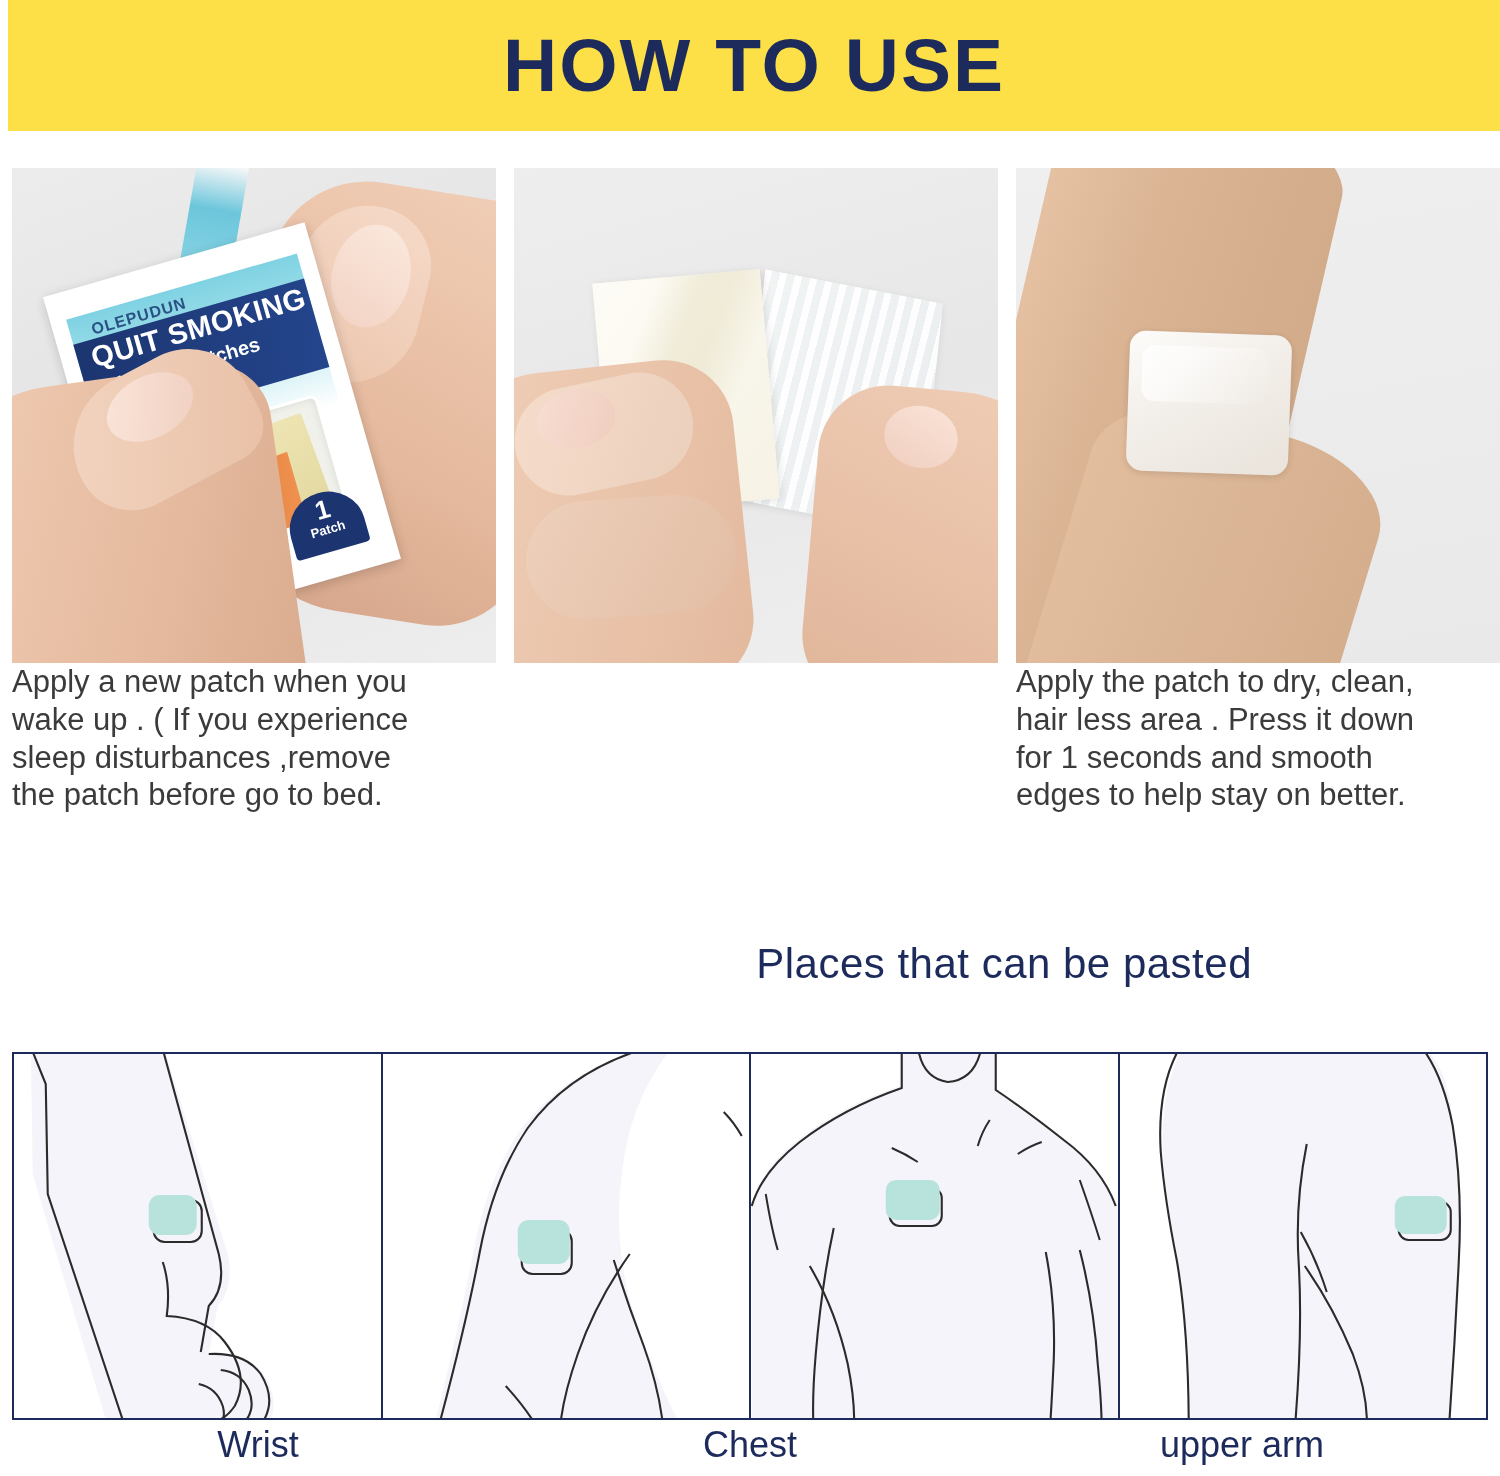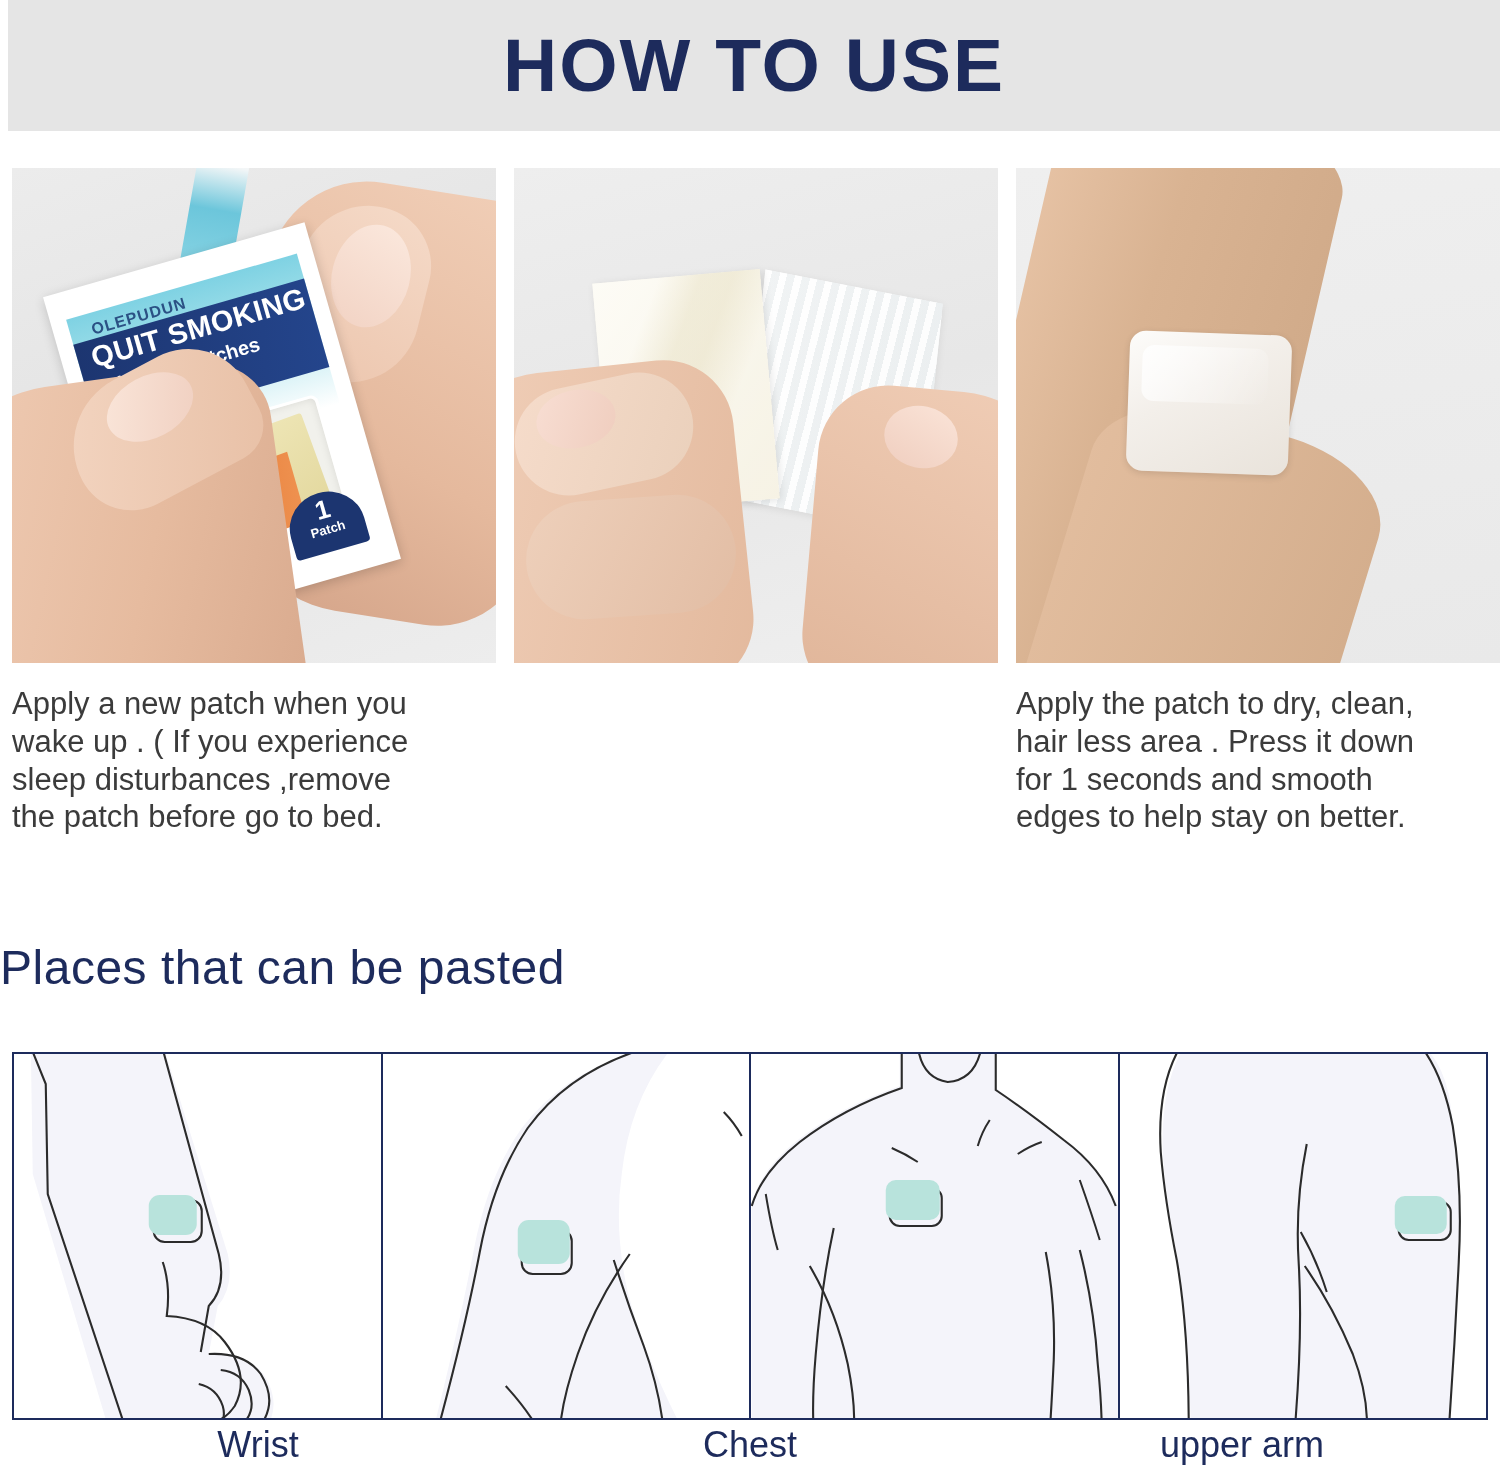--- a/index.html
+++ b/index.html
@@ -12,21 +12,21 @@
     color: #333;
     overflow: hidden;
     position: relative;
   }
 
   
   .header-banner {
     position: absolute;
     left: 8px; top: 0;
     width: 1492px; height: 131px;
-    background: #e5e5e5;
+    background: #fde047;
     display: flex; align-items: center; justify-content: center;
   }
   .header-title {
     font-size: 75px;
     font-weight: 700;
     letter-spacing: 2px;
     color: #1d2b5c;
     font-family: "Liberation Sans", sans-serif;
     line-height: 1;
   }
@@ -45,21 +45,20 @@
     width: 484px;
     display: flex; flex-direction: column;
   }
   .photo {
     width: 484px; height: 495px;
     position: relative;
     overflow: hidden;
     background: #e9e9e9;
   }
   .step-caption {
-    margin-top: 22px;
     font-size: 31px;
     line-height: 1.22;
     color: #3b3b3b;
     font-family: "Liberation Sans", sans-serif;
     white-space: pre-line;
   }
   .step-caption.loose { line-height: 1.62; }
 
   
   .p1 { background: linear-gradient(160deg,#ececec 0%,#e4e4e4 45%,#ededed 100%); }
@@ -295,22 +294,22 @@
     width:78%; height:40%;
     background: linear-gradient(120deg, rgba(255,255,255,.85), rgba(255,255,255,0));
     border-radius: 12px;
   }
 
   
   .section-title {
     position: absolute;
     left: 0; top: 940px;
     width: 1252px;
-    text-align: left;
-    font-size: 48px;
+    text-align: right;
+    font-size: 42px;
     font-weight: 400;
     color: #1d2b5c;
     font-family: "Liberation Sans", sans-serif;
     letter-spacing: .5px;
   }
 
   
   .body-grid {
     position: absolute;
     left: 12px; top: 1052px;

